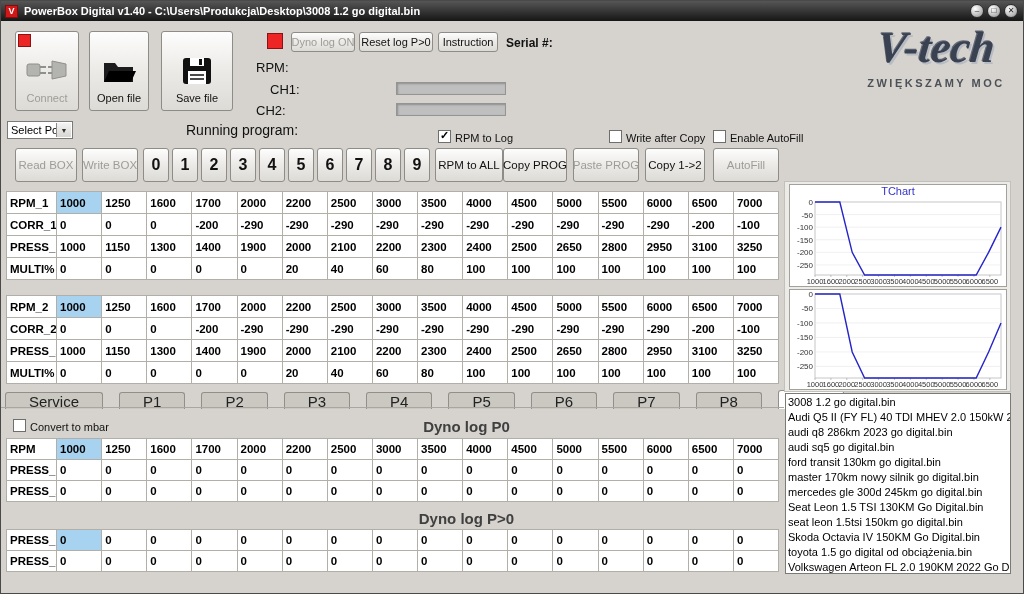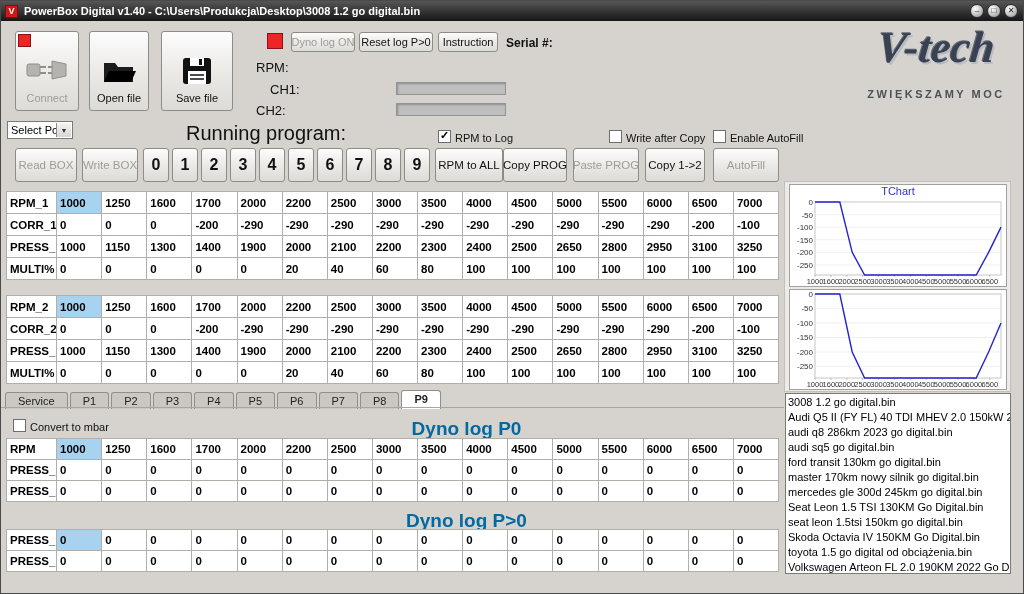--- a/index.html
+++ b/index.html
@@ -34,40 +34,40 @@
   
   table.grid{border-collapse:collapse;table-layout:fixed;background:#fff;position:absolute;width:773px}
   .grid th,.grid td{border:1px solid #b2afa9;font-weight:bold;text-align:left;padding:0 0 0 3px;font-size:11.5px;color:#000;overflow:hidden;white-space:nowrap}
   .grid th{width:50px}
   .grid tr{height:22px}
   .grid.sm tr{height:21px}
   .grid td.sel{background:#a8d3f0}
 
   
   #tabs{position:absolute;left:4px;top:389px;height:18px}
-  .tab{display:inline-block;height:17px;line-height:17px;padding:0 12px;font-size:11px;border:1px solid #918f89;border-bottom:none;border-radius:3px 3px 0 0;background:#cbc8c2;margin-right:2px;color:#222;vertical-align:bottom;cursor:default}
+  .tab{display:inline-block;height:17px;line-height:17px;padding:0 23px;font-size:15px;border:1px solid #918f89;border-bottom:none;border-radius:3px 3px 0 0;background:#cbc8c2;margin-right:16px;color:#222;vertical-align:bottom;cursor:default}
   .tab.active{background:#ffffff;height:19px;font-weight:bold}
   #tabline{position:absolute;left:0;top:406px;width:783px;border-top:1px solid #a9a69f}
 
-  .dyno-title{position:absolute;left:0;width:931px;text-align:center;font-size:19px;font-weight:bold;color:#0369a1}
+  .dyno-title{position:absolute;left:0;width:931px;text-align:center;font-size:15px;font-weight:bold;color:#404040}
 
   
   #chartpanel{position:absolute;left:783px;top:180px;width:227px;height:211px;background:#edebe7;border:1px solid #c2c0ba}
   .chart-box{position:absolute;width:218px;background:#fff;border:1px solid #a3a19b}
   .chart-title{text-align:center;font-size:11px;color:#3333cc;height:13px;line-height:13px}
   .chart-svg{width:216px}
 
   
   #filelist{position:absolute;left:784px;top:392px;width:226px;height:181px;background:#fff;border:1px solid #7c7a74;overflow:hidden;padding:1px 0 0 2px}
   .file-item{font-size:11px;line-height:15px;color:#000;white-space:nowrap;overflow:hidden;cursor:default}
 
   
   #logo{position:absolute;left:856px;top:22px;width:158px;text-align:center}
   #logotext{font-family:"Liberation Serif",serif;font-style:italic;font-weight:bold;font-size:44px;line-height:50px;color:#3a4150;text-shadow:2px 2px 0 #b7bcc4,-1px -1px 0 #646b78;transform:skewX(-6deg)}
-  #logotag{font-size:11px;font-weight:bold;letter-spacing:2.5px;color:#4c5158;margin-top:15px}
+  #logotag{font-size:11px;font-weight:bold;letter-spacing:2.5px;color:#4c5158;margin-top:4px}
 </style>
 </head>
 <body>
 
 <div id="window">
 
   <div id="titlebar">
     <div id="titleicon">V</div>
     <div id="titletext">PowerBox Digital v1.40 - C:\Users\Produkcja\Desktop\3008 1.2 go digital.bin</div>
     <div class="winbtns">
@@ -127,21 +127,21 @@
   <div class="lbl" style="left:255px;top:59px;font-size:13px">RPM:</div>
   <div class="lbl" style="left:269px;top:81px;font-size:13px">CH1:</div>
   <div class="pbar" style="left:395px;top:81px"></div>
   <div class="lbl" style="left:255px;top:102px;font-size:13px">CH2:</div>
   <div class="pbar" style="left:395px;top:102px"></div>
 
   <div id="selectport">
     <span>Select Port</span>
     <span class="arrow">▼</span>
   </div>
-  <div class="lbl" style="left:185px;top:121px;font-size:20px">Running program:</div>
+  <div class="lbl" style="left:185px;top:121px;font-size:14px">Running program:</div>
 
   <span class="cb checked" style="left:437px;top:129px"></span>
   <div class="lbl" style="left:454px;top:131px">RPM to Log</div>
 
   <span class="cb" style="left:608px;top:129px"></span>
   <div class="lbl" style="left:625px;top:131px">Write after Copy</div>
 
   <span class="cb" style="left:712px;top:129px"></span>
   <div class="lbl" style="left:729px;top:131px">Enable AutoFill</div>
 

